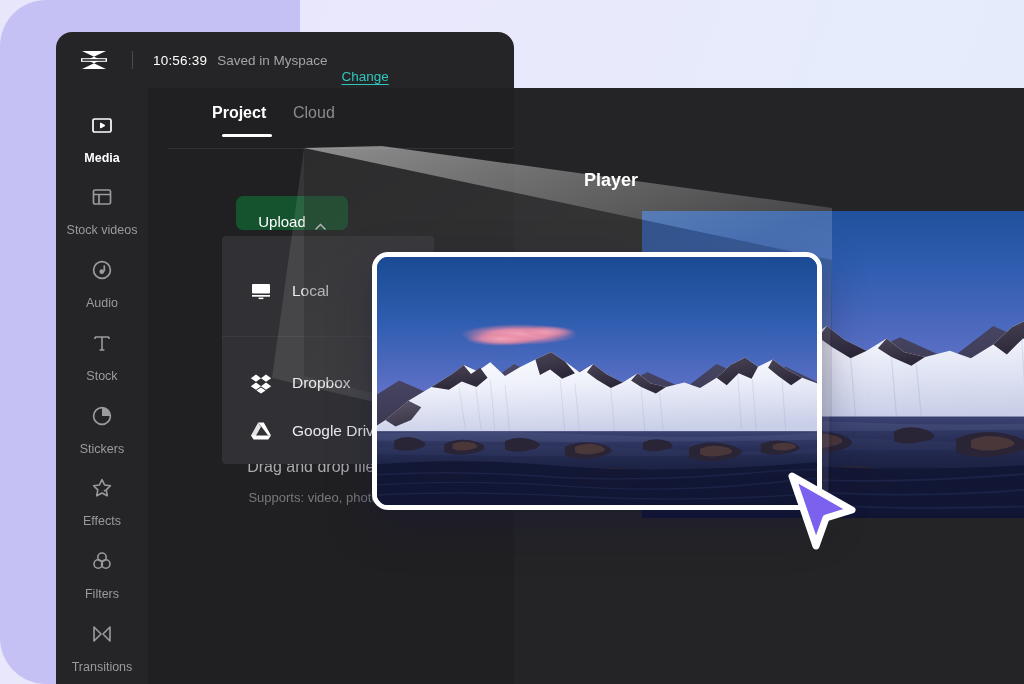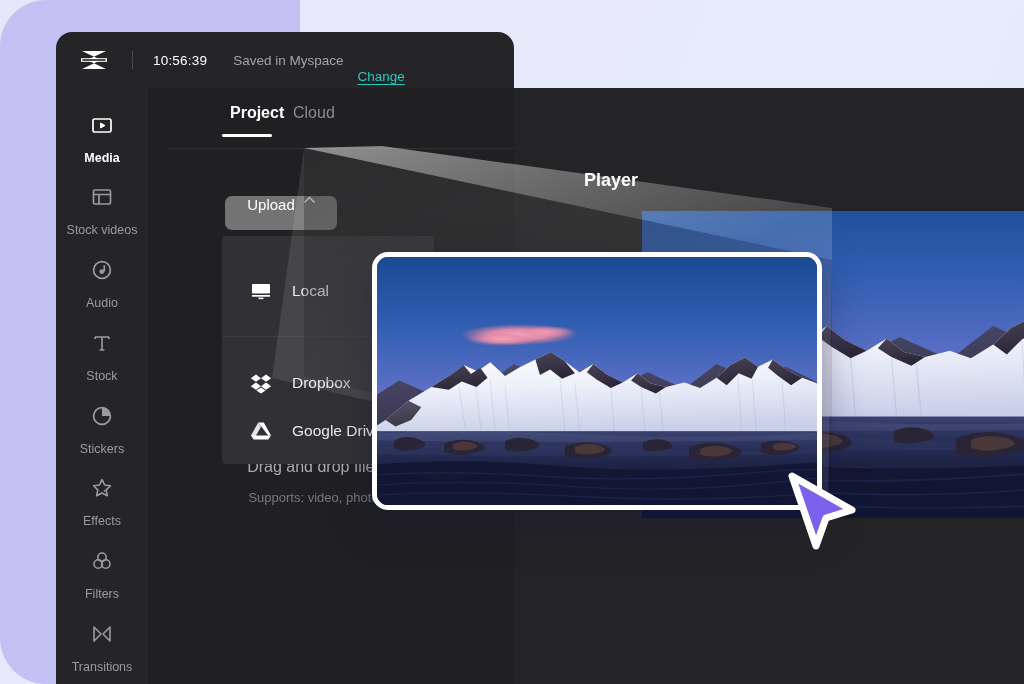--- a/index.html
+++ b/index.html
@@ -32,21 +32,21 @@
   #app-header{
     position:absolute; left:0; top:0; width:458px; height:56px;
     background:#252528;
     border-top-left-radius:16px; border-top-right-radius:16px;
     display:flex; align-items:center;
   }
   #logo-wrap{ width:76px; display:flex; justify-content:center; align-items:center; }
   #capcut-logo{ width:30px; height:22px; display:block; }
   .hdr-divider{ width:1px; height:18px; background:#4a4a4e; margin-right:20px; }
   #hdr-time{ color:#ffffff; font-size:13.5px; letter-spacing:.2px; }
-  #hdr-saved{ color:#a4a4a8; font-size:13.5px; margin-left:26px; }
+  #hdr-saved{ color:#a4a4a8; font-size:13.5px; margin-left:10px; }
   #hdr-change{
     color:#2ec7bd; font-size:13.5px; margin-left:14px;
     text-decoration:underline; text-underline-offset:3px; cursor:pointer;margin-top:32px;
   }
 
   
   #app-body{
     position:absolute; left:0; top:56px; width:968px; height:596px;
     background:#202022;
     border-bottom-left-radius:0; overflow:hidden;
@@ -71,36 +71,36 @@
 
   
   #media-panel{
     position:absolute; left:92px; top:0; width:366px; height:596px;
     background:#202022;
   }
   #tabs{ position:absolute; left:0; top:8px; width:366px; height:46px; }
   .tab{
     position:absolute; top:8px; font-size:16px; cursor:pointer;
   }
-  #tab-project{ left:82px; color:#fff; font-weight:bold; }
+  #tab-project{ left:64px; color:#fff; font-weight:bold; }
   #tab-cloud{ left:145px; color:#8b8b90; }
   #tab-underline{
     position:absolute; left:74px; top:38px; width:50px; height:2.5px;
     background:#fff; border-radius:2px;
   }
   #tabs-rule{
     position:absolute; left:20px; top:52px; width:346px; height:1px;
     background:#313134;
   }
 
   
   #upload-button{
-    position:absolute; left:77px; top:108px; width:112px; height:34px;
-    background:#737373; border-radius:7px;
-    display:flex; align-items:flex-start; justify-content:center; gap:9px;
+    position:absolute; left:88px; top:108px; width:112px; height:34px;
+    background:#14532d; border-radius:7px;
+    display:flex; align-items:flex-end; justify-content:center; gap:9px;
     color:#ffffff; font-size:15px; cursor:pointer;
   }
   #upload-caret{ width:11px; height:7px; display:block; }
 
   
   #upload-menu{
     position:absolute; left:74px; top:148px; width:212px; height:228px;
     background:#313135; border-radius:4px;
   }
   .menu-item{

